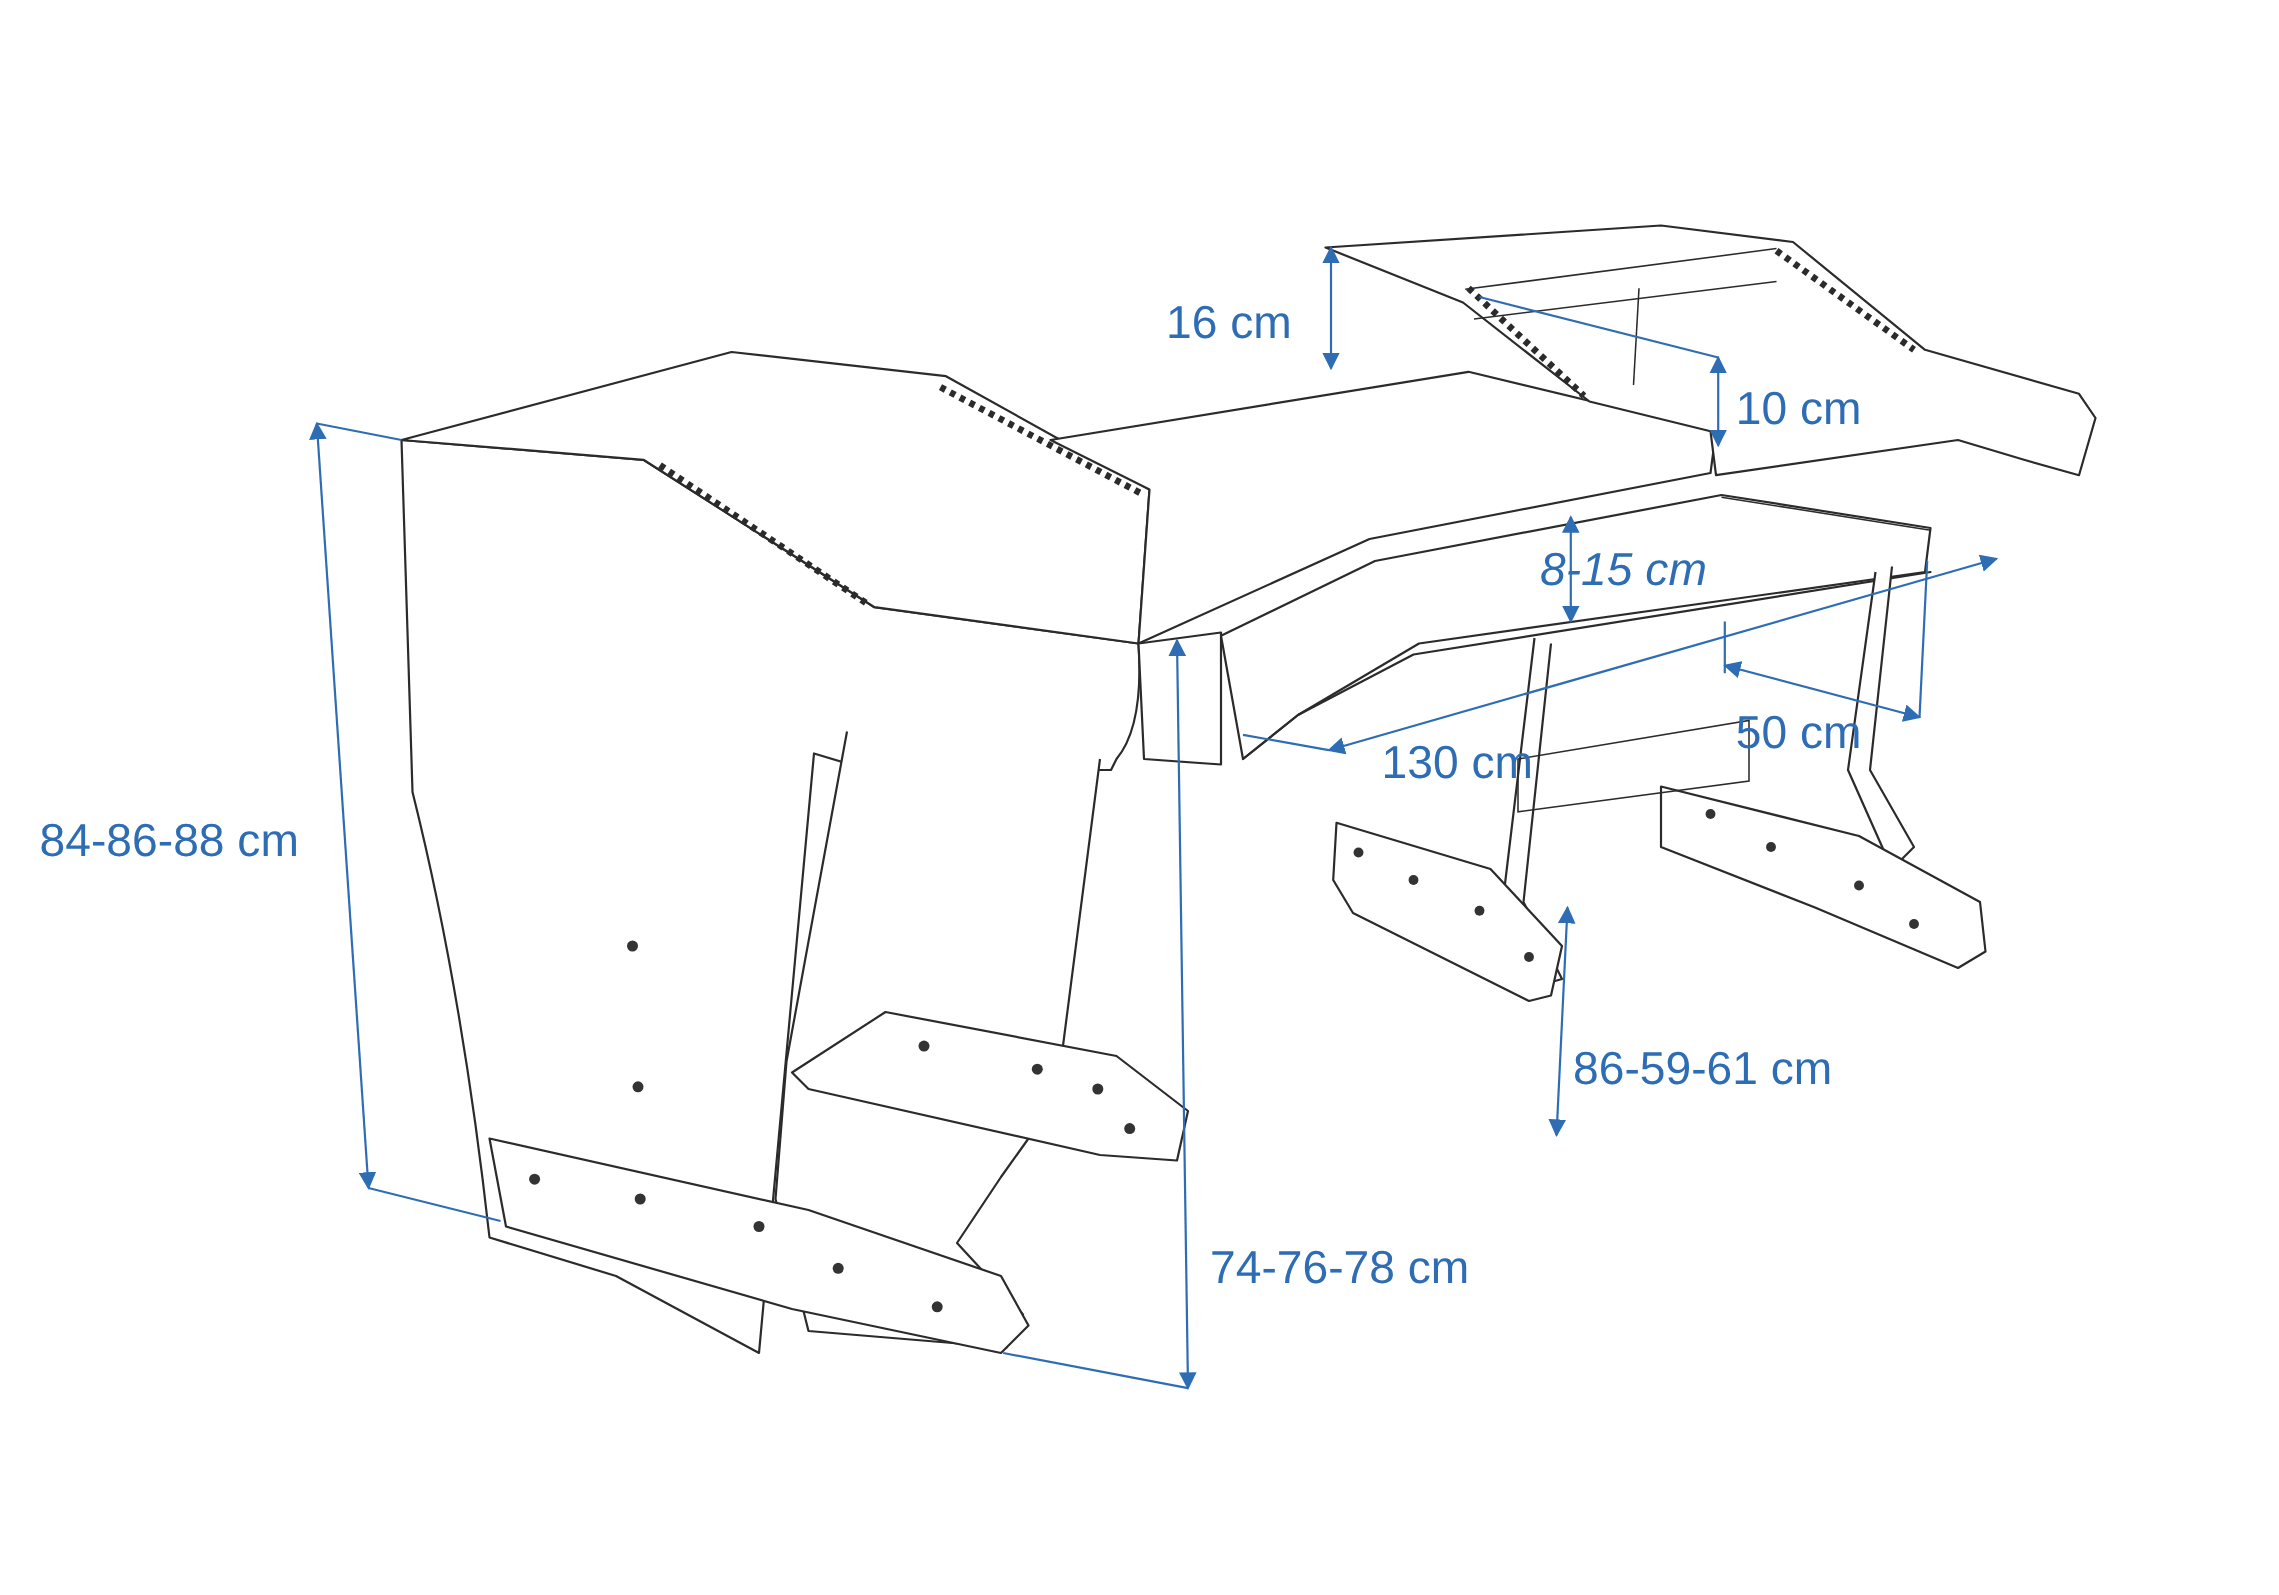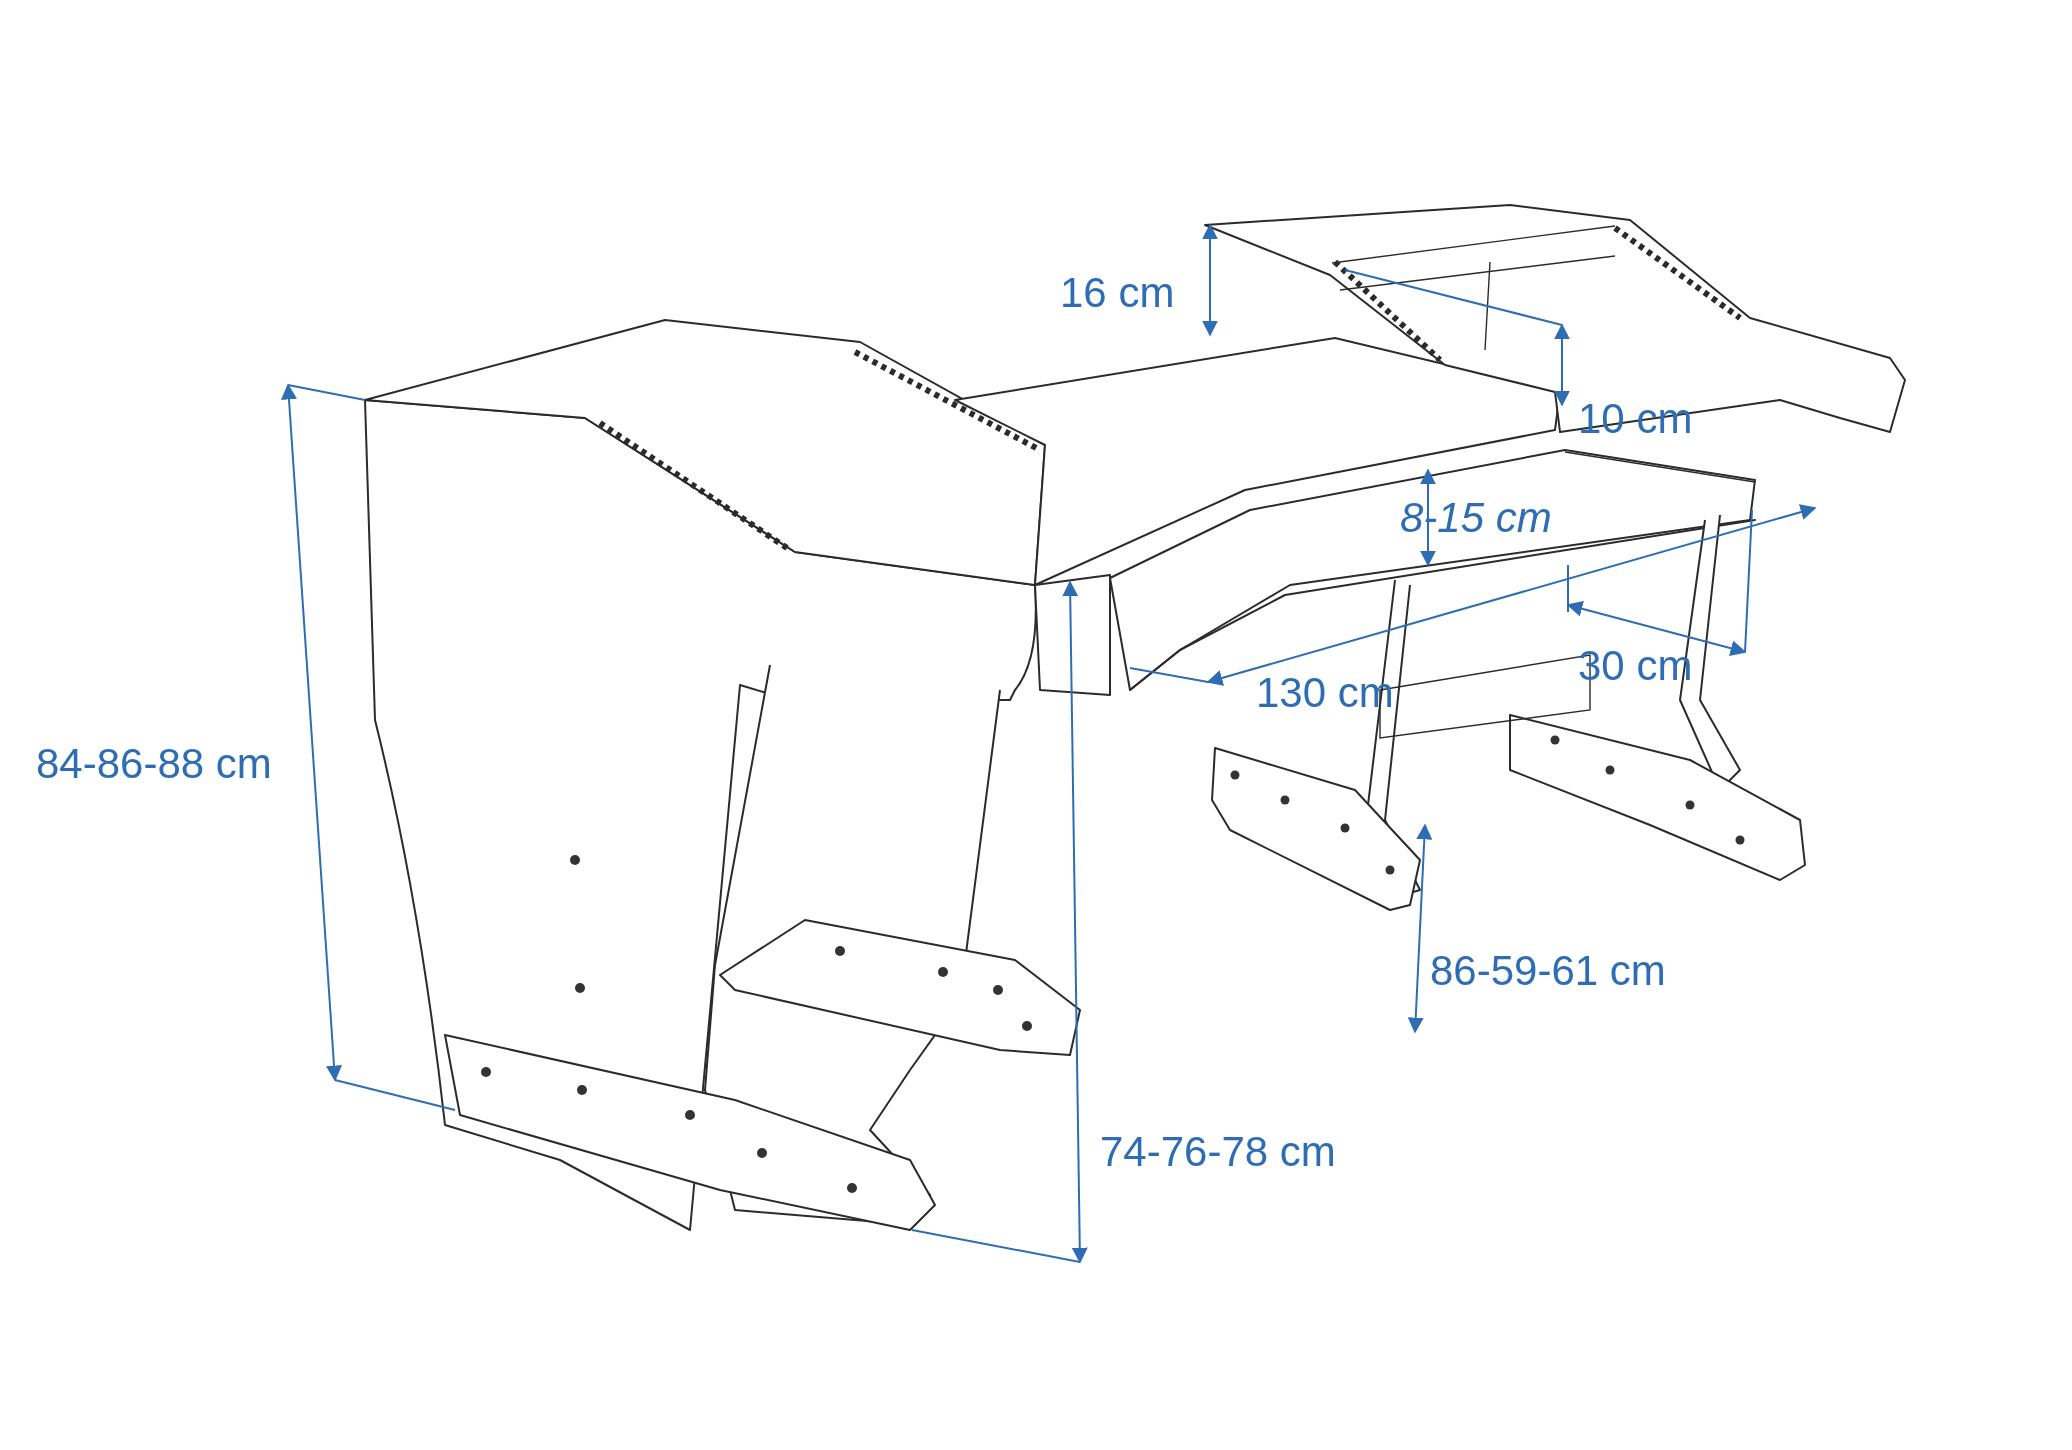--- a/index.html
+++ b/index.html
@@ -99,16 +99,16 @@
     <line class="dim" x1="1568" y1="605" x2="1745" y2="652" marker-start="url(#ah)" marker-end="url(#ah)"></line>
     <line class="dim" x1="1568" y1="565" x2="1568" y2="612"></line>
     <line class="dim" x1="1752" y1="510" x2="1745" y2="652"></line>
   </g>
 </svg>
 
 <div class="label" style="left:36px; top:743px;">84-86-88 cm</div>
 <div class="label" style="left:1100px; top:1107px;margin-top:24px;">74-76-78 cm</div>
 <div class="label" style="left:1430px; top:950px;">86-59-61 cm</div>
 <div class="label" style="left:1060px; top:272px;">16 cm</div>
-<div class="label" style="left:1578px; top:350px;margin-top:48px;">10 cm</div>
+<div class="label" style="left:1578px; top:350px;">10 cm</div>
 <div class="label" style="left:1400px; top:497px;font-style:italic;">8-15 cm</div>
 <div class="label" style="left:1256px; top:672px;">130 cm</div>
-<div class="label" style="left:1578px; top:645px;">30 cm</div>
+<div class="label" style="left:1578px; top:645px;">50 cm</div>
 
 </body></html>

